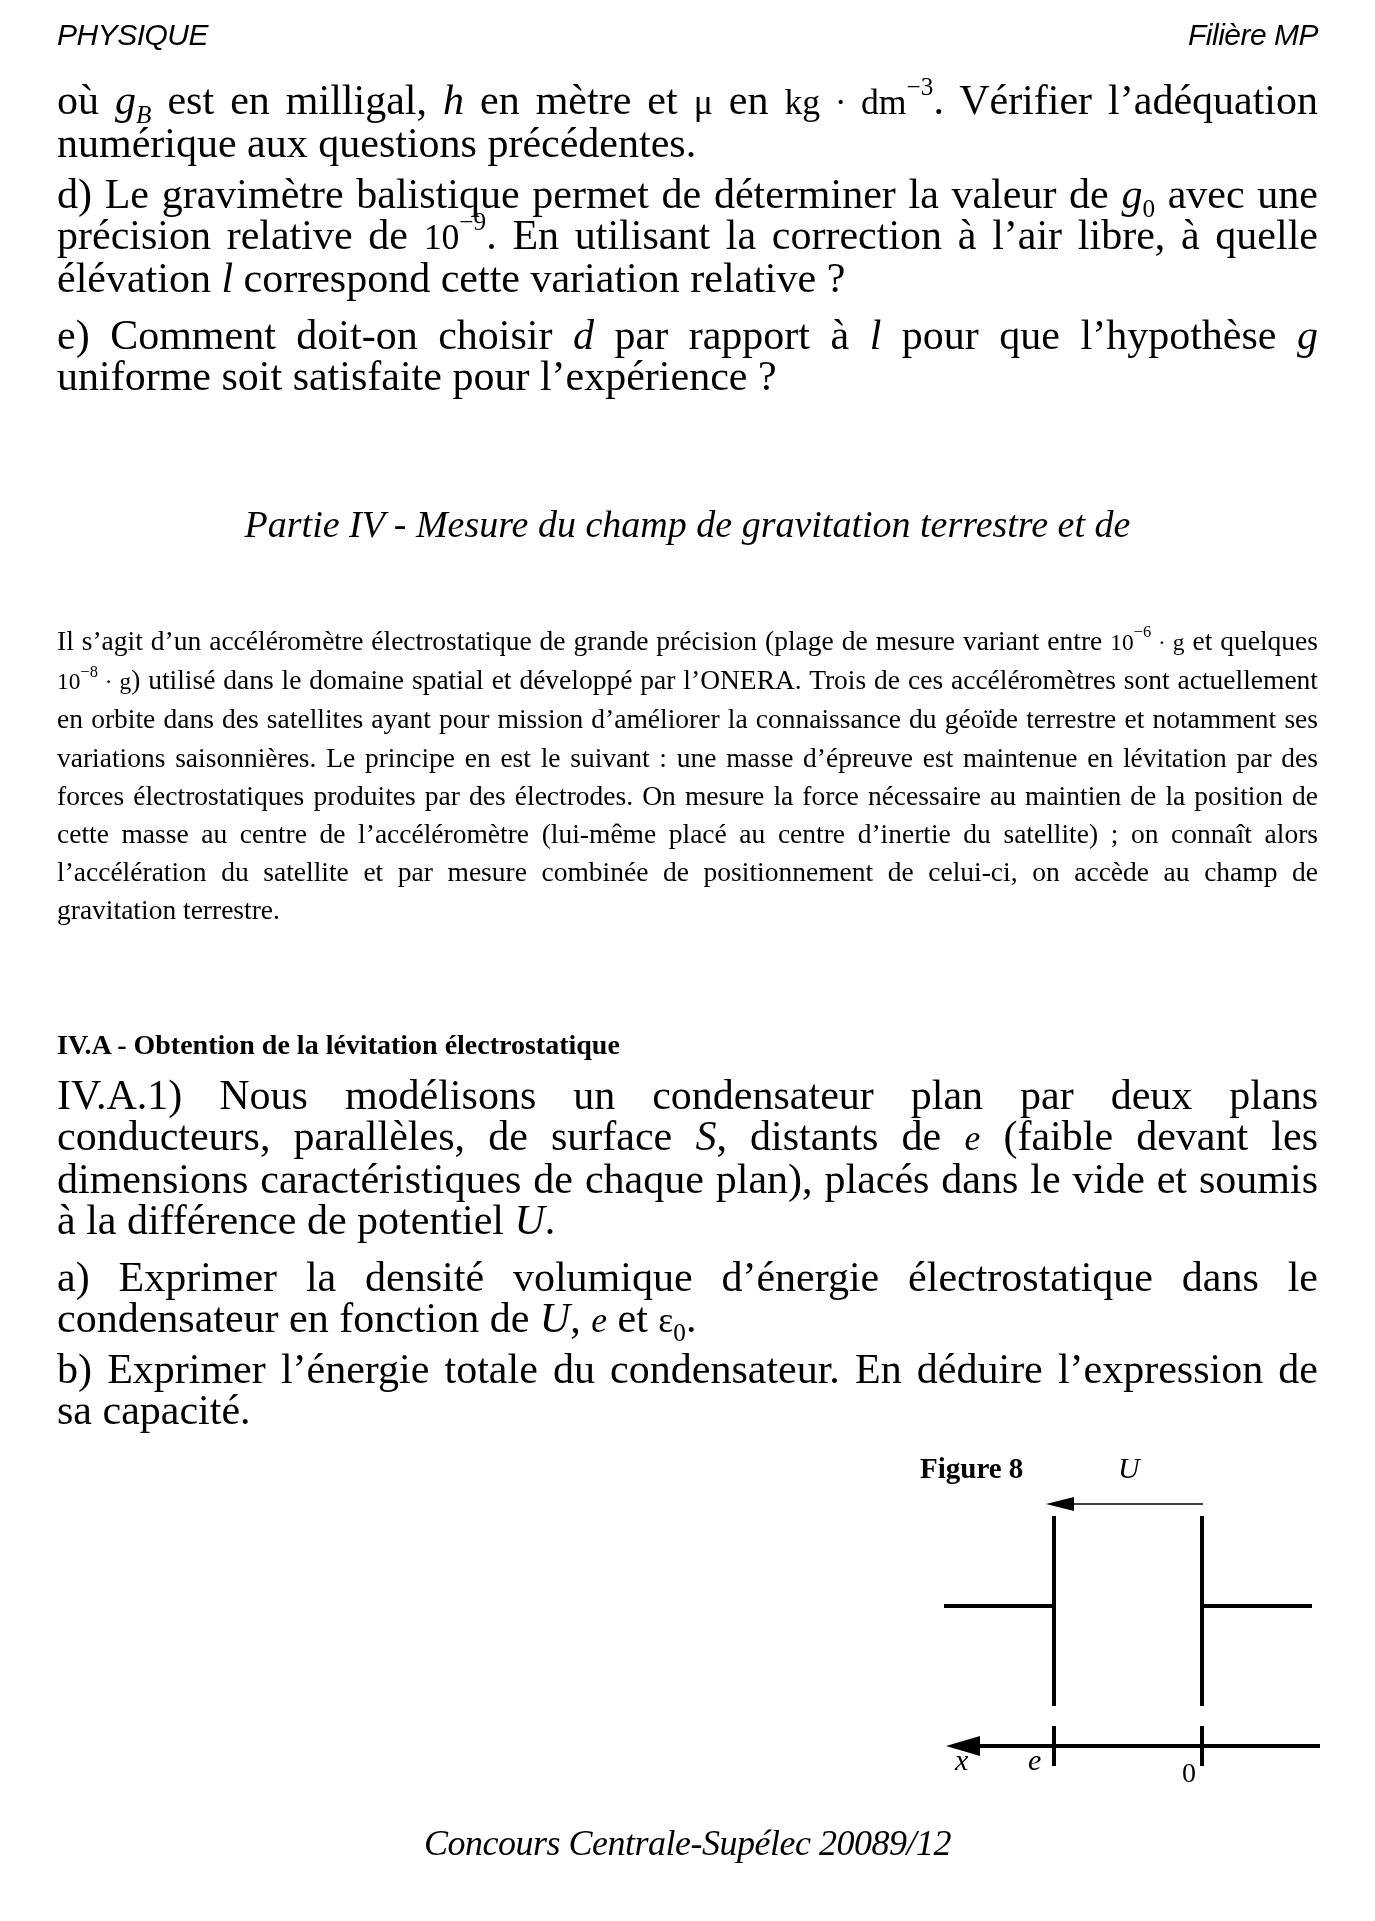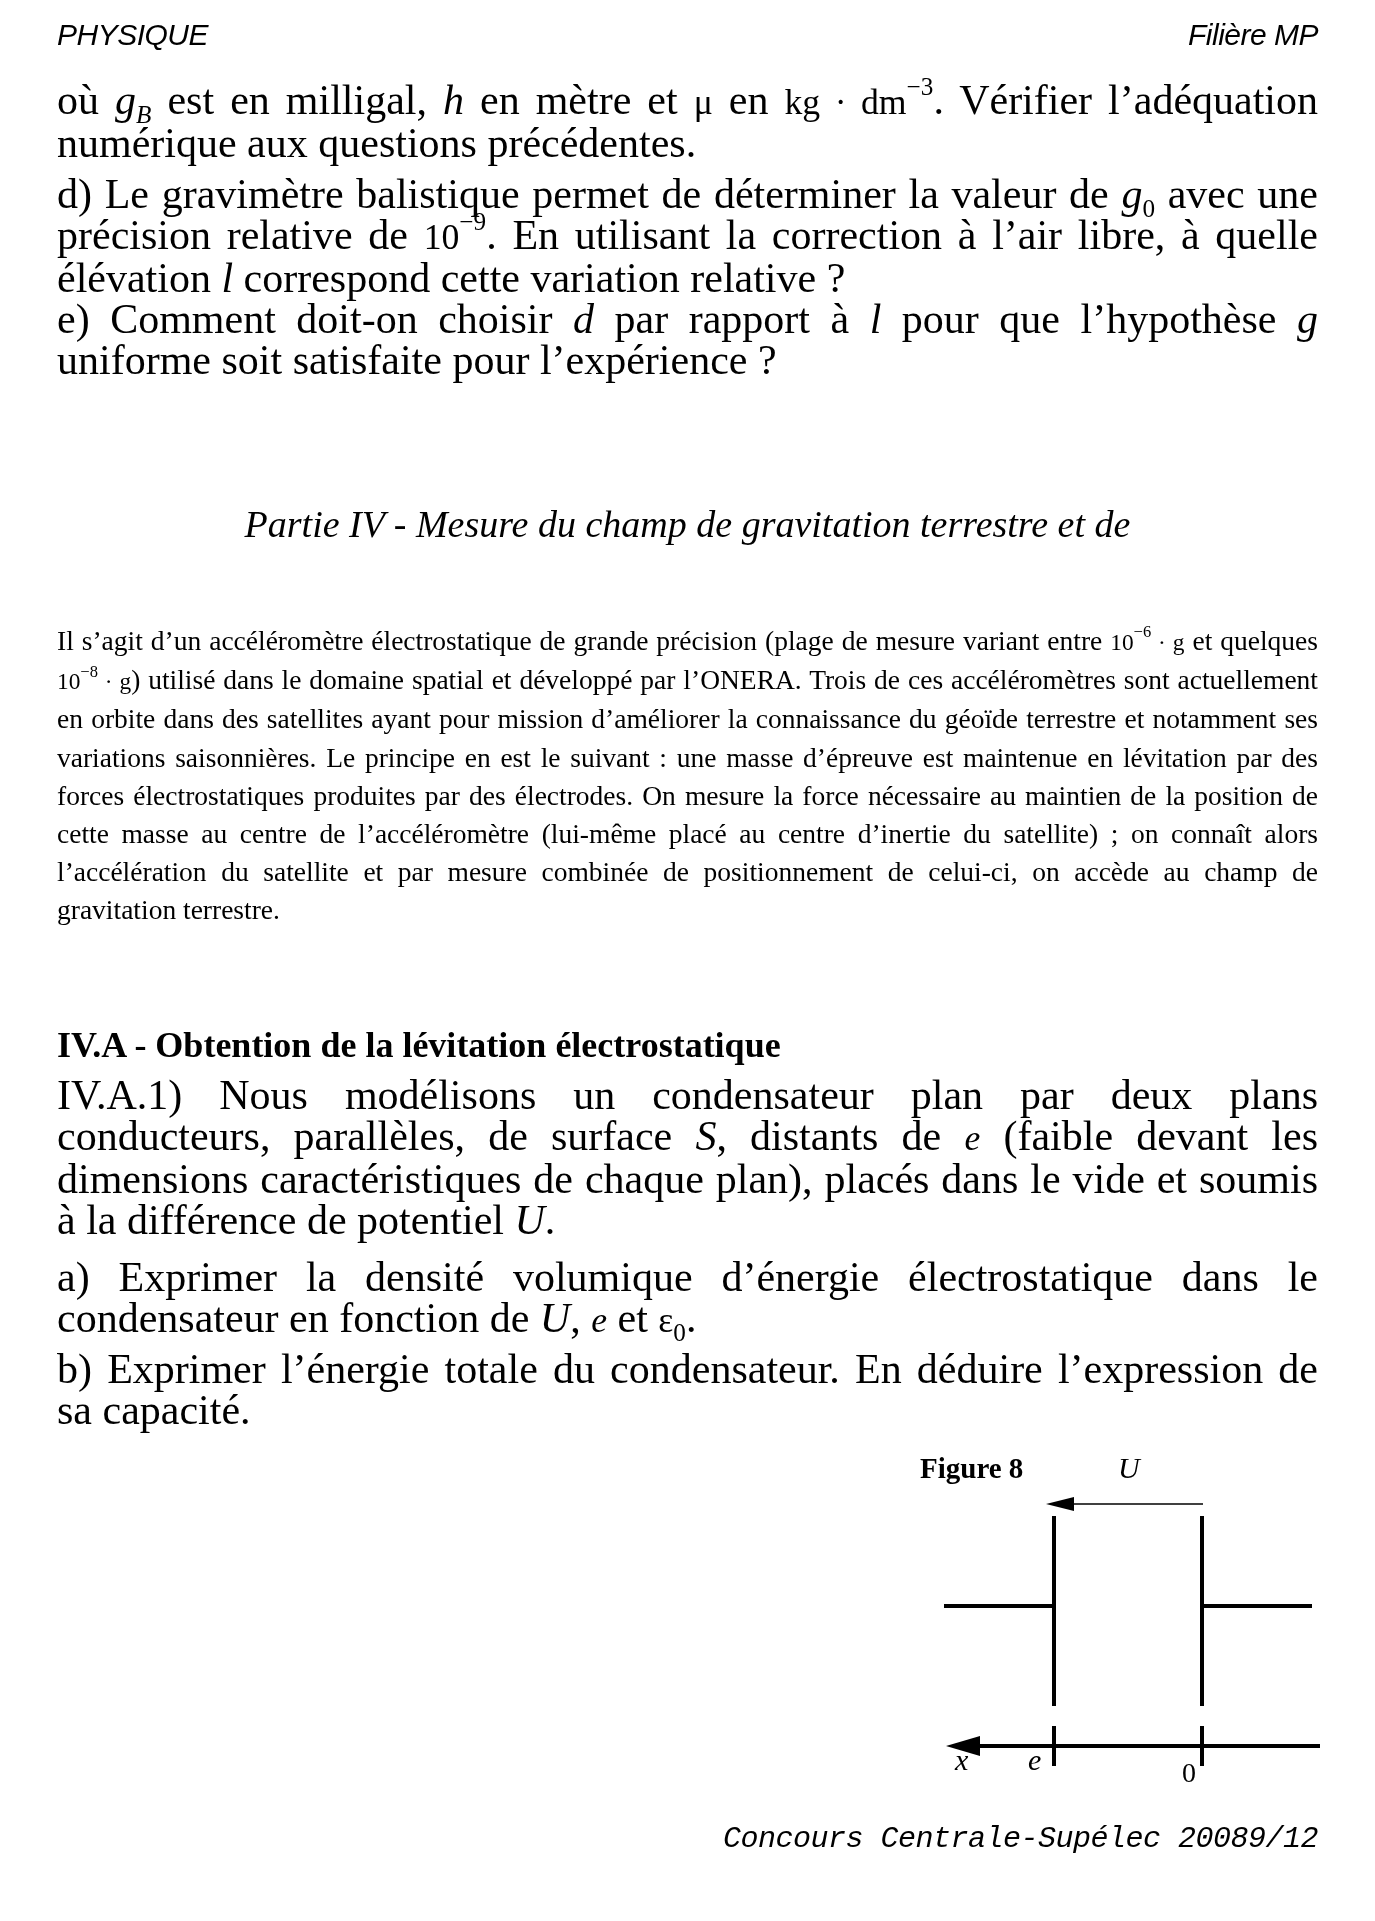--- a/index.html
+++ b/index.html
@@ -8,42 +8,42 @@
       color: #000; font-family: "Liberation Serif", "DejaVu Serif", serif;
     }
     .hdr {
       position: absolute; top: 18px; left: 57px; right: 57px; height: 40px;
       font-family: "Liberation Sans", sans-serif; font-style: italic;
       font-size: 30px; display: flex; justify-content: space-between;
       letter-spacing: -0.5px;
     }
     .ftr {
       position: absolute; top: 1822px; left: 57px; right: 57px; height: 40px;
-      font-family: Liberation Mono, monospace; font-style: italic;
-      font-size: 30px; display: flex; justify-content: flex-end;
+      font-family: Liberation Serif, serif; font-style: italic;
+      font-size: 36px; display: flex; justify-content: center;
       letter-spacing: -0.5px;
     }
     .blk {
       position: absolute; left: 57px; width: 1261px;
       font-size: 42px; line-height: 41px; text-align: justify;
     }
     .blk p { margin: 0; }
     .i { font-style: italic; }
     .m { font-style: italic; }
     sup { font-size: 60%; line-height: 0; position: relative; top: -0.15em; vertical-align: super; }
     sub { font-size: 60%; line-height: 0; }
     .sm { font-size: 85%; }
     .title {
       position: absolute; left: 40px; width: 1295px; top: 495px;
       text-align: center; font-style: italic; font-size: 38px; line-height: 58px;
     }
     .intro { top: 622px; font-size: 27.5px; line-height: 38.2px; }
     .h2 {
       position: absolute; left: 57px; top: 1025px; font-weight: bold;
-      font-size: 36px; line-height: 40px;
+      font-size: 28px; line-height: 40px;
     }
     .fig {
       position: absolute; left: 900px; top: 1430px; width: 420px; height: 360px;
     }
     .fig svg { width: 100%; height: 100%; }
     .figlabel { font-family: "Liberation Serif", serif; font-weight: bold; font-size: 29px; }
     .figtxt { font-family: "Liberation Serif", serif; font-style: italic; font-size: 30px; }
     .figzero { font-family: "Liberation Serif", serif; font-size: 28px; }
     .narrow { width: 835px !important; }
   </style>
@@ -51,21 +51,21 @@
 <body>
 
 <div class="hdr">
   <span>PHYSIQUE</span>
   <span>Filière MP</span>
 </div>
 
 <div class="blk" style="top:80px;">
   <p><span>où </span><span class="m">g</span><sub class="m">B</sub><span> est en milligal, </span><span class="m">h</span><span> en mètre et </span><span class="sm">μ</span><span> en </span><span class="sm">kg · dm</span><sup>−3</sup><span>. Vérifier l’adéquation numérique aux questions précédentes.</span></p>
   <p style="margin-top:10px;"><span>d)  Le gravimètre balistique permet de déterminer la valeur de </span><span class="m">g</span><sub>0</sub><span> avec une précision relative de </span><span class="sm">10</span><sup>−9</sup><span>. En utilisant la correction à l’air libre, à quelle élévation </span><span class="m">l</span><span> correspond cette variation relative ?</span></p>
-  <p style="margin-top:0;"><span>e)  Comment doit-on choisir </span><span class="m">d</span><span> par rapport à </span><span class="m">l</span><span> pour que l’hypothèse </span><span class="m">g</span><span> uniforme soit satisfaite pour l’expérience ?</span></p>
+  <p style="margin-top:16px;"><span>e)  Comment doit-on choisir </span><span class="m">d</span><span> par rapport à </span><span class="m">l</span><span> pour que l’hypothèse </span><span class="m">g</span><span> uniforme soit satisfaite pour l’expérience ?</span></p>
 </div>
 
 <div class="title">
   <div>Partie IV - Mesure du champ de gravitation terrestre et de</div>
 </div>
 
 <div class="blk intro">
   <p><span>Il s’agit d’un accéléromètre électrostatique de grande précision (plage de mesure variant entre </span><span class="sm">10</span><sup>−6</sup><span class="sm"> · g</span><span> et quelques </span><span class="sm">10</span><sup>−8</sup><span class="sm"> · g</span><span>) utilisé dans le domaine spatial et développé par l’ONERA. Trois de ces accéléromètres sont actuellement en orbite dans des satellites ayant pour mission d’améliorer la connaissance du géoïde terrestre et notamment ses variations saisonnières. Le principe en est le suivant : une masse d’épreuve est maintenue en lévitation par des forces électrostatiques produites par des électrodes. On mesure la force nécessaire au maintien de la position de cette masse au centre de l’accéléromètre (lui-même placé au centre d’inertie du satellite) ; on connaît alors l’accélération du satellite et par mesure combinée de positionnement de celui-ci, on accède au champ de gravitation terrestre.</span></p>
 </div>
 

